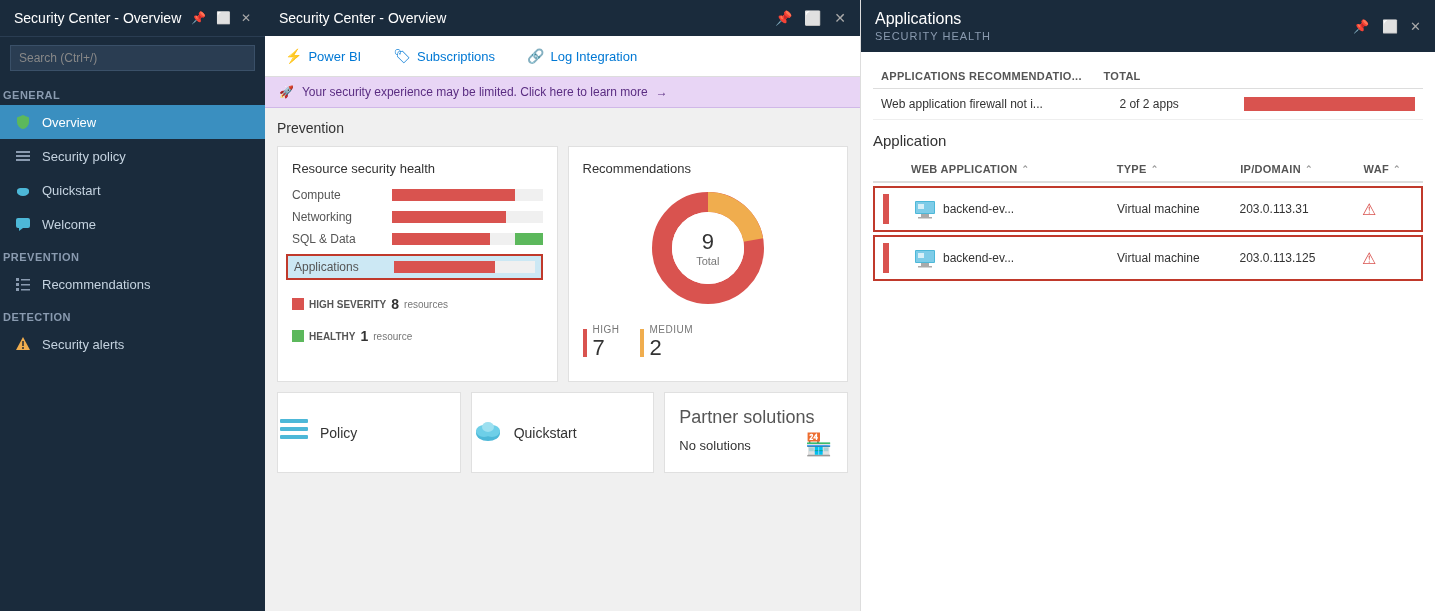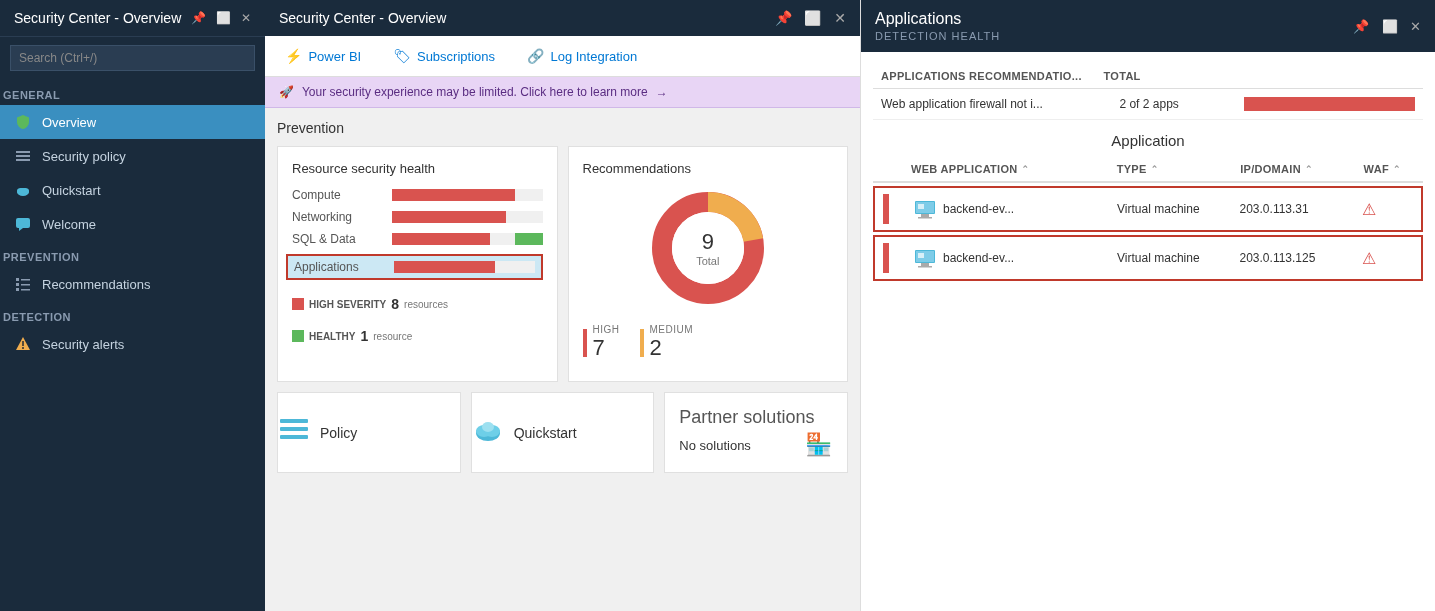--- a/index.html
+++ b/index.html
@@ -379,21 +379,20 @@
     .waf-bar-full {
       height: 100%;
       background: #d9534f;
       width: 100%;
     }
     .section-divider {
       margin: 12px 0 8px 0;
       font-size: 15px;
       font-weight: 400;
       color: #333;
-      text-align: center;
     }
     .app-table-header {
       display: grid;
       grid-template-columns: 30px 2fr 1.2fr 1.2fr 0.5fr;
       padding: 6px 8px;
       border-bottom: 2px solid #ddd;
       background: white;
     }
     .cell-text {
       font-size: 12px;
@@ -638,21 +637,21 @@
         </div>
       </div>
     </div>
   </div>
 </div>
 
 <div class="right-panel">
   <div class="right-panel-titlebar">
     <div>
       <div class="right-panel-title-main">Applications</div>
-      <div class="right-panel-title-sub">DETECTION HEALTH</div>
+      <div class="right-panel-title-sub">SECURITY HEALTH</div>
     </div>
     <div class="right-panel-icons">
       <span style="color:#aaa;">📌</span>
       <span style="color:#aaa;">⬜</span>
       <span style="color:#aaa;">✕</span>
     </div>
   </div>
 
   <div class="right-panel-content">
 

